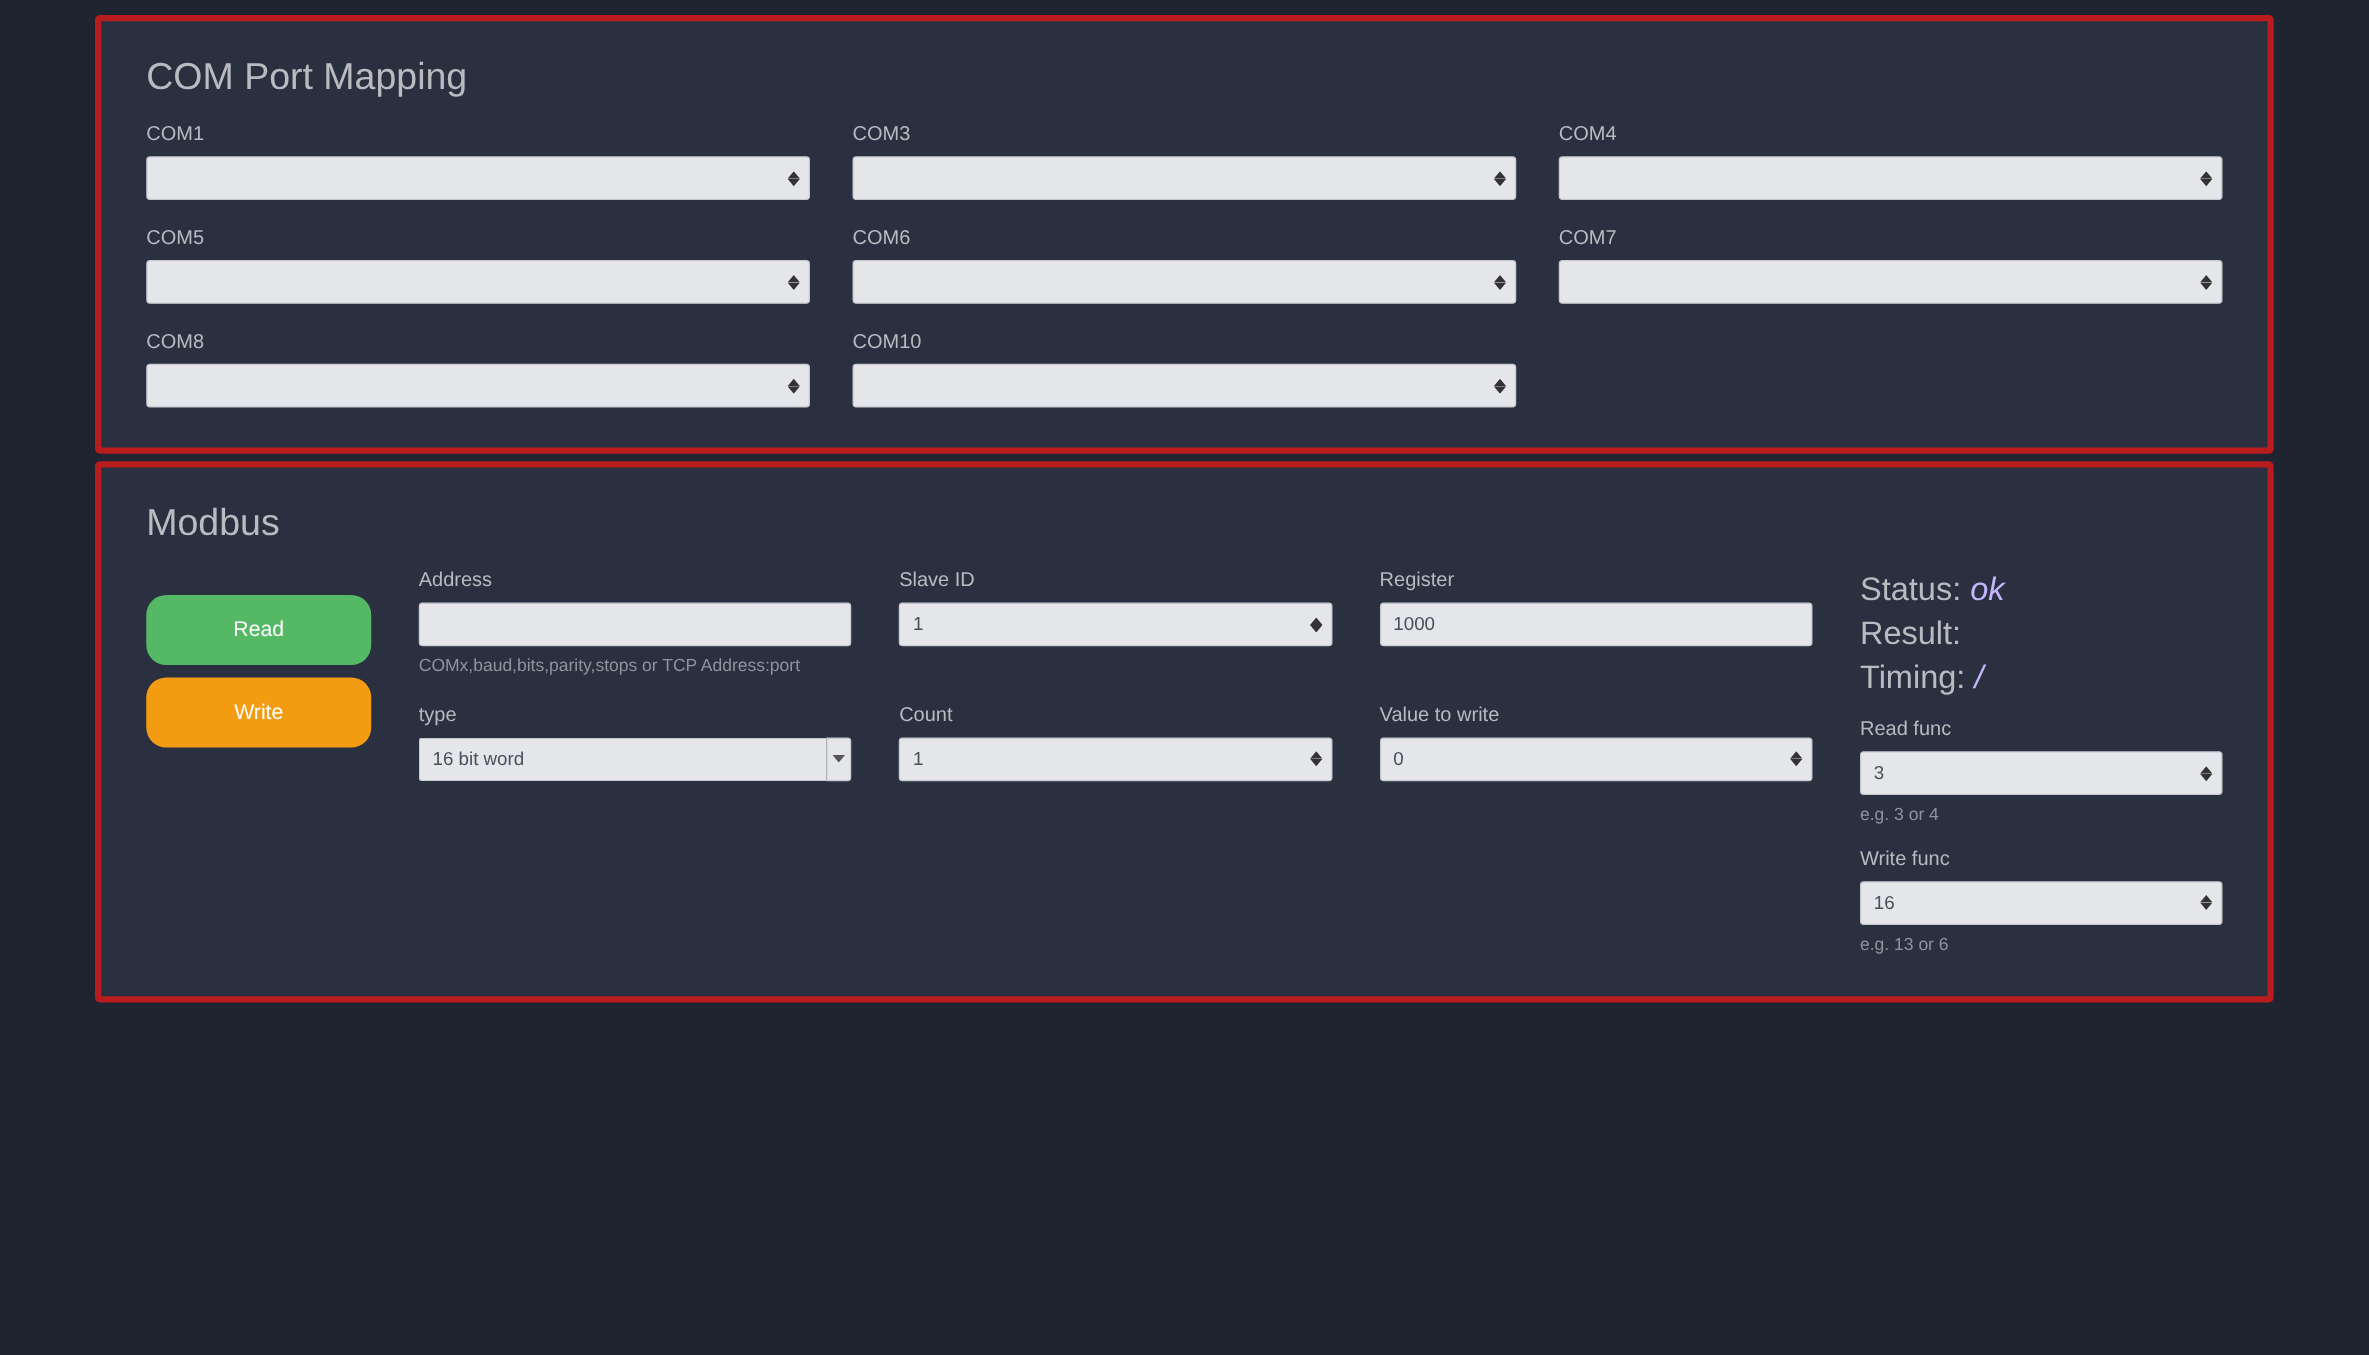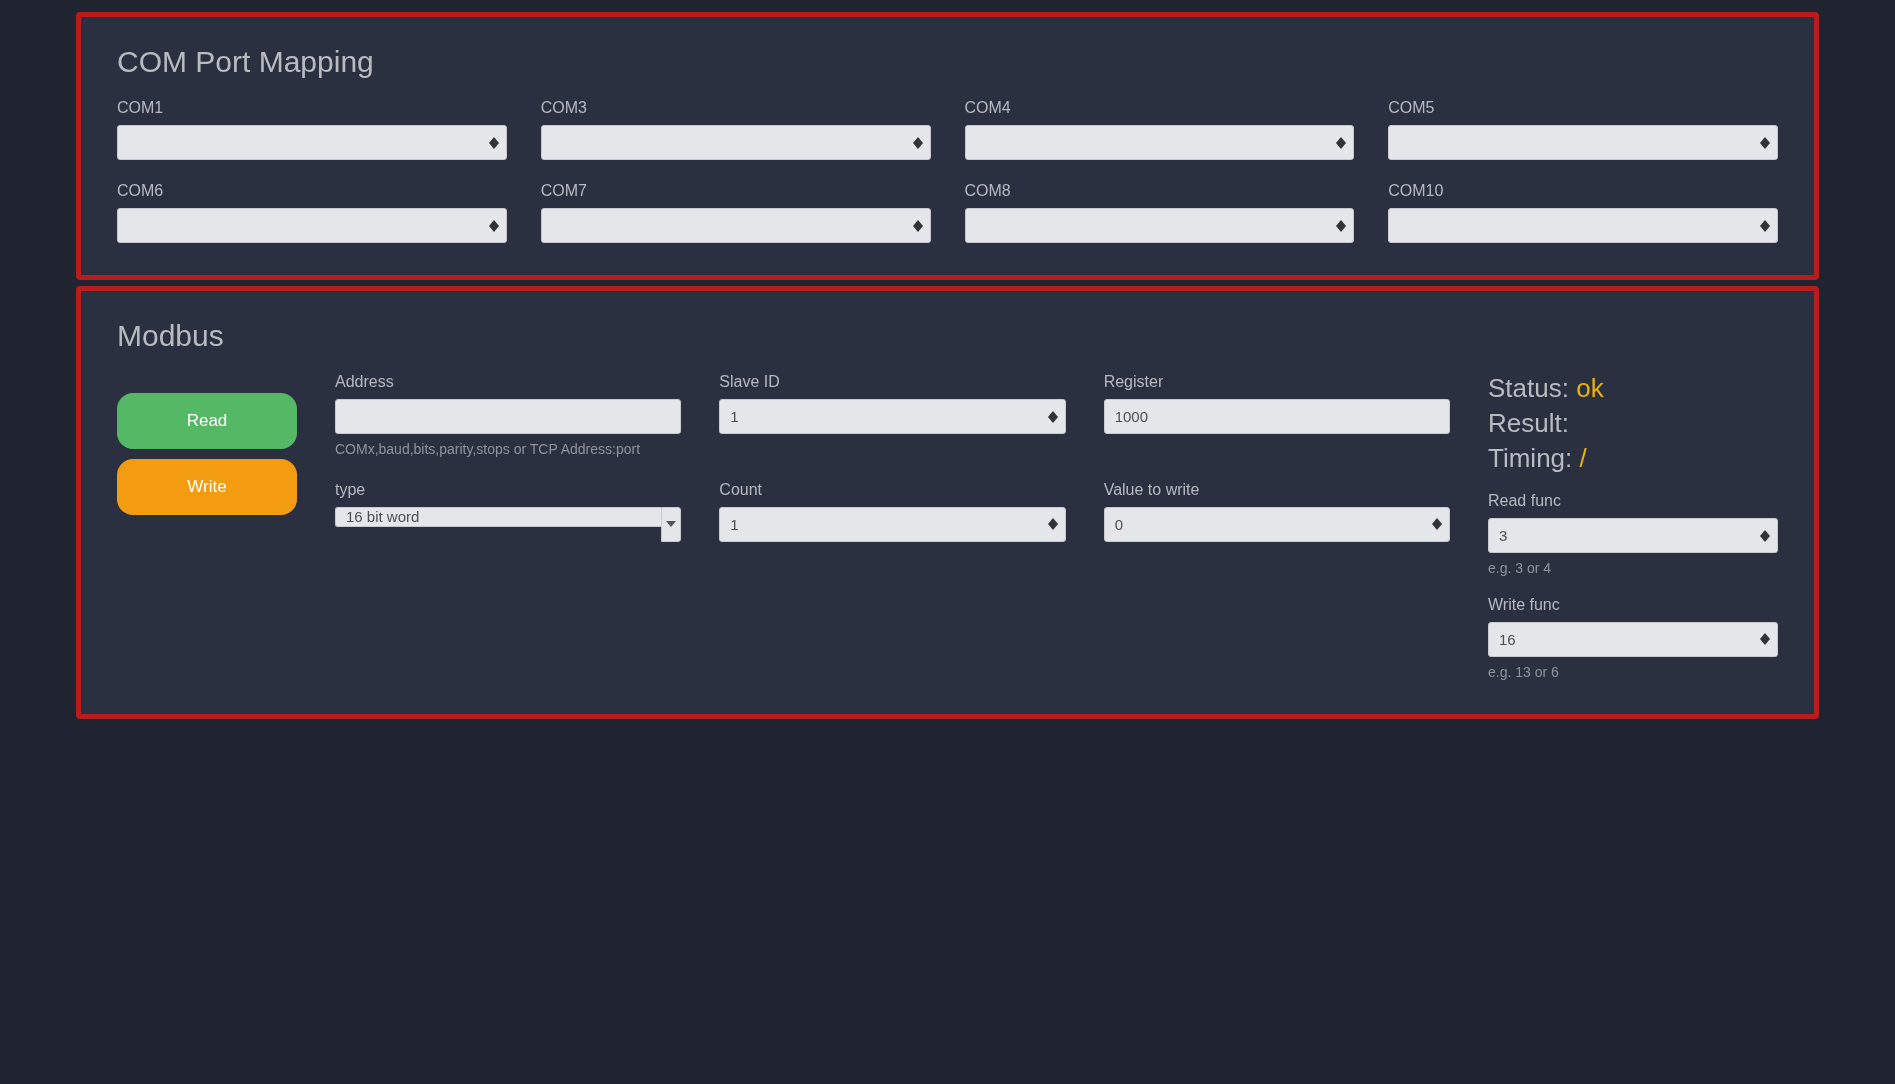--- a/index.html
+++ b/index.html
@@ -17,21 +17,21 @@
     padding: 28px 36px 32px 36px;
   }
   .panel-title {
     font-size: 30px;
     font-weight: 400;
     color: #b9bbc0;
     margin-bottom: 20px;
   }
   .grid4 {
     display: grid;
-    grid-template-columns: repeat(4, 1fr);
+    grid-template-columns: repeat(3, 1fr);
     gap: 22px 34px;
   }
   .field-label {
     font-size: 16px;
     color: #b8bac0;
     margin-bottom: 8px;
     display: block;
   }
   .num-input, .text-input, .select-input {
     width: 100%;
@@ -88,21 +88,21 @@
   .btn-read { background: #54b865; }
   .btn-write { background: #f39c12; }
   .col-buttons { padding-top: 20px; }
   .select-wrap {
     position: relative;
     width: 100%;
     display:flex;
   }
   .select-main {
     flex:1;
-    height:20px;
+    height:35px;
     background:#e4e6ea;
     border:1px solid #c8cad0;
     border-right:none;
     border-radius:3px 0 0 3px;
     padding:0 10px;
     font-size:15px;
     color:#495057;
     display:flex;
     align-items:center;
   }
@@ -115,21 +115,21 @@
     display:flex;
     align-items:center;
     justify-content:center;
   }
   .status-line {
     font-size: 26px;
     font-weight: 400;
     color: #b9bbc0;
     margin-bottom: 4px;
   }
-  .status-line .val { color: #eab308; }
+  .status-line .val { color: #c4b5fd; font-style: italic; }
   .right-col .block { margin-top: 18px; }
   .right-col .block:first-child { margin-top: 0; }
 </style>
 </head>
 <body>
 
 <div class="panel">
   <h2 class="panel-title">COM Port Mapping</h2>
   <div class="grid4" id="com-grid">
       <div>

